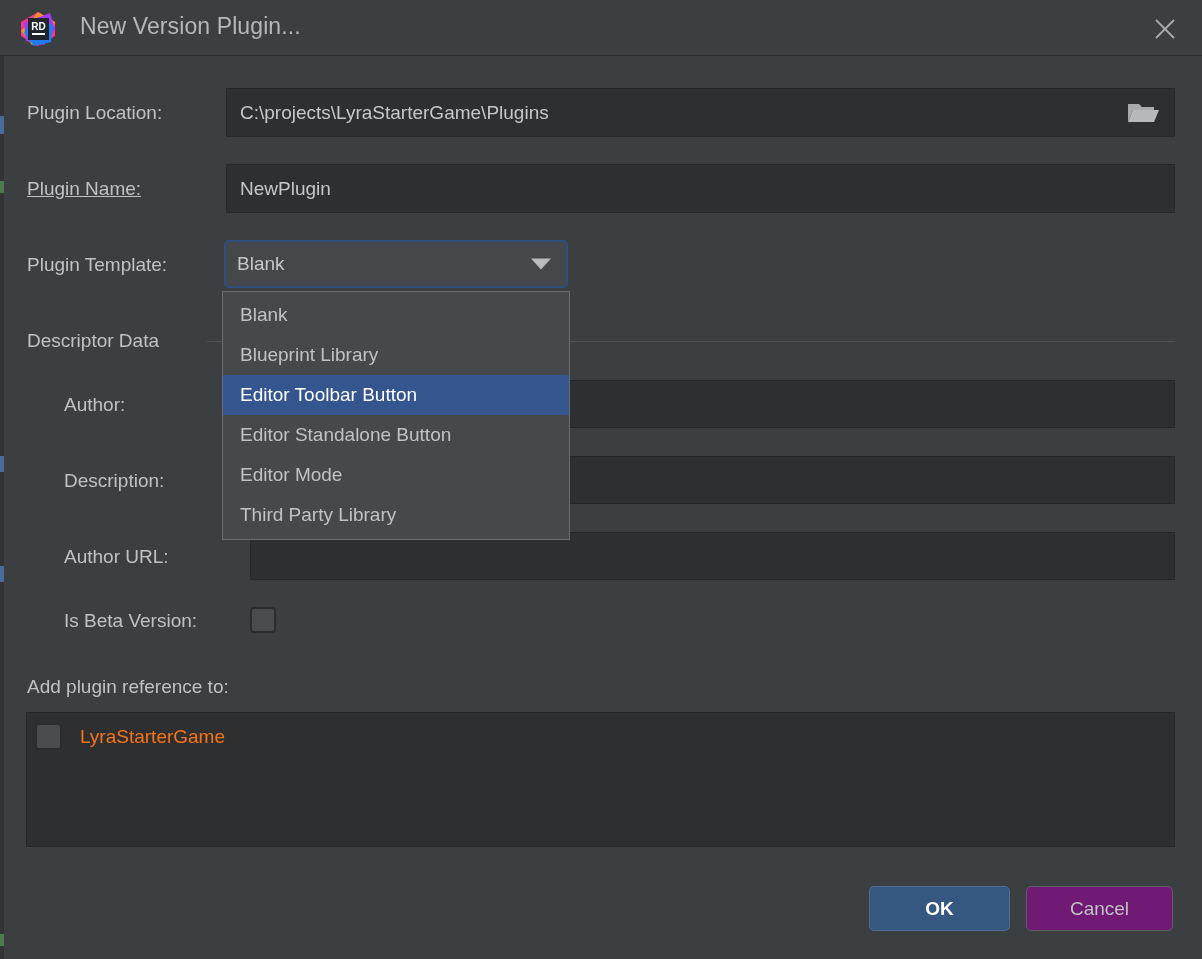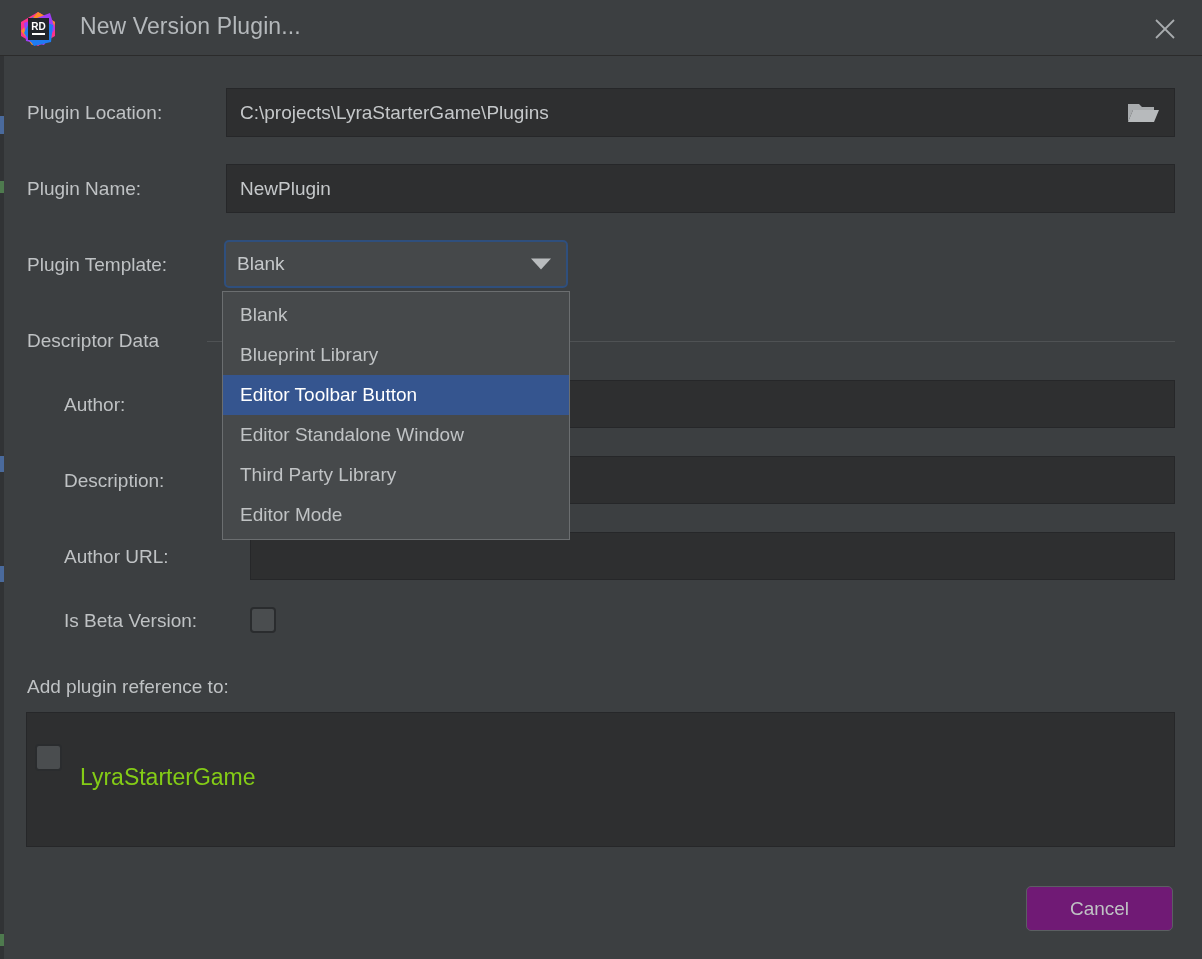--- a/index.html
+++ b/index.html
@@ -192,24 +192,23 @@
     display: flex;
     align-items: center;
     cursor: pointer;
   }
   .list-row .checkbox {
     position: relative;
     width: 27px; height: 27px;
   }
   .list-row .list-label {
     margin-left: 18px;
-    font-size: 23px;
-    color: #84cc16;
+    font-size: 19px;
+    color: #f97316;
     white-space: nowrap;
-    margin-top: 41px;
   }
 
   
   .btn {
     position: absolute;
     height: 45px;
     border-radius: 5px;
     box-sizing: border-box;
     display: flex;
     align-items: center;
@@ -271,21 +270,21 @@
   <div class="text-field" style="left:226px; top:88px; width:949px; height:49px;">
     <span>C:\projects\LyraStarterGame\Plugins</span>
     <div class="browse-btn">
       <svg width="34" height="26" viewBox="0 0 34 26">
         <path d="M2 4 h11 l3 3 h12 v3 H7 L2 22 Z" fill="#a8abad"></path>
         <path d="M7 10 h26 l-5 12 H2 Z" fill="#b7babc"></path>
       </svg>
     </div>
   </div>
 
-  <div class="field-label" style="left:27px; top:178px;">Plugin Name:</div>
+  <div class="field-label" style="left:27px; top:178px;text-decoration:underline;">Plugin Name:</div>
   <div class="text-field" style="left:226px; top:164px; width:949px; height:49px;">
     <span>NewPlugin</span>
   </div>
 
   <div class="field-label" style="left:27px; top:254px;">Plugin Template:</div>
   <div class="combo">
     <span>Blank</span>
     <span class="combo-arrow"></span>
   </div>
 
@@ -311,24 +310,25 @@
   <div class="checkbox" style="left:250px; top:607px;"></div>
 
   <div class="field-label" style="left:27px; top:676px;">Add plugin reference to:</div>
   <div class="listbox">
     <div class="list-row">
       <span class="checkbox"></span>
       <span class="list-label">LyraStarterGame</span>
     </div>
   </div>
 
+  <div class="btn btn-ok">OK</div>
   <div class="btn btn-cancel">Cancel</div>
 
   <div class="dropdown">
     <div class="dropdown-item">Blank</div>
     <div class="dropdown-item">Blueprint Library</div>
     <div class="dropdown-item selected">Editor Toolbar Button</div>
-    <div class="dropdown-item">Editor Standalone Window</div>
+    <div class="dropdown-item">Editor Standalone Button</div>
+    <div class="dropdown-item">Editor Mode</div>
     <div class="dropdown-item">Third Party Library</div>
-    <div class="dropdown-item">Editor Mode</div>
   </div>
 
 </div>
 
 </body></html>

